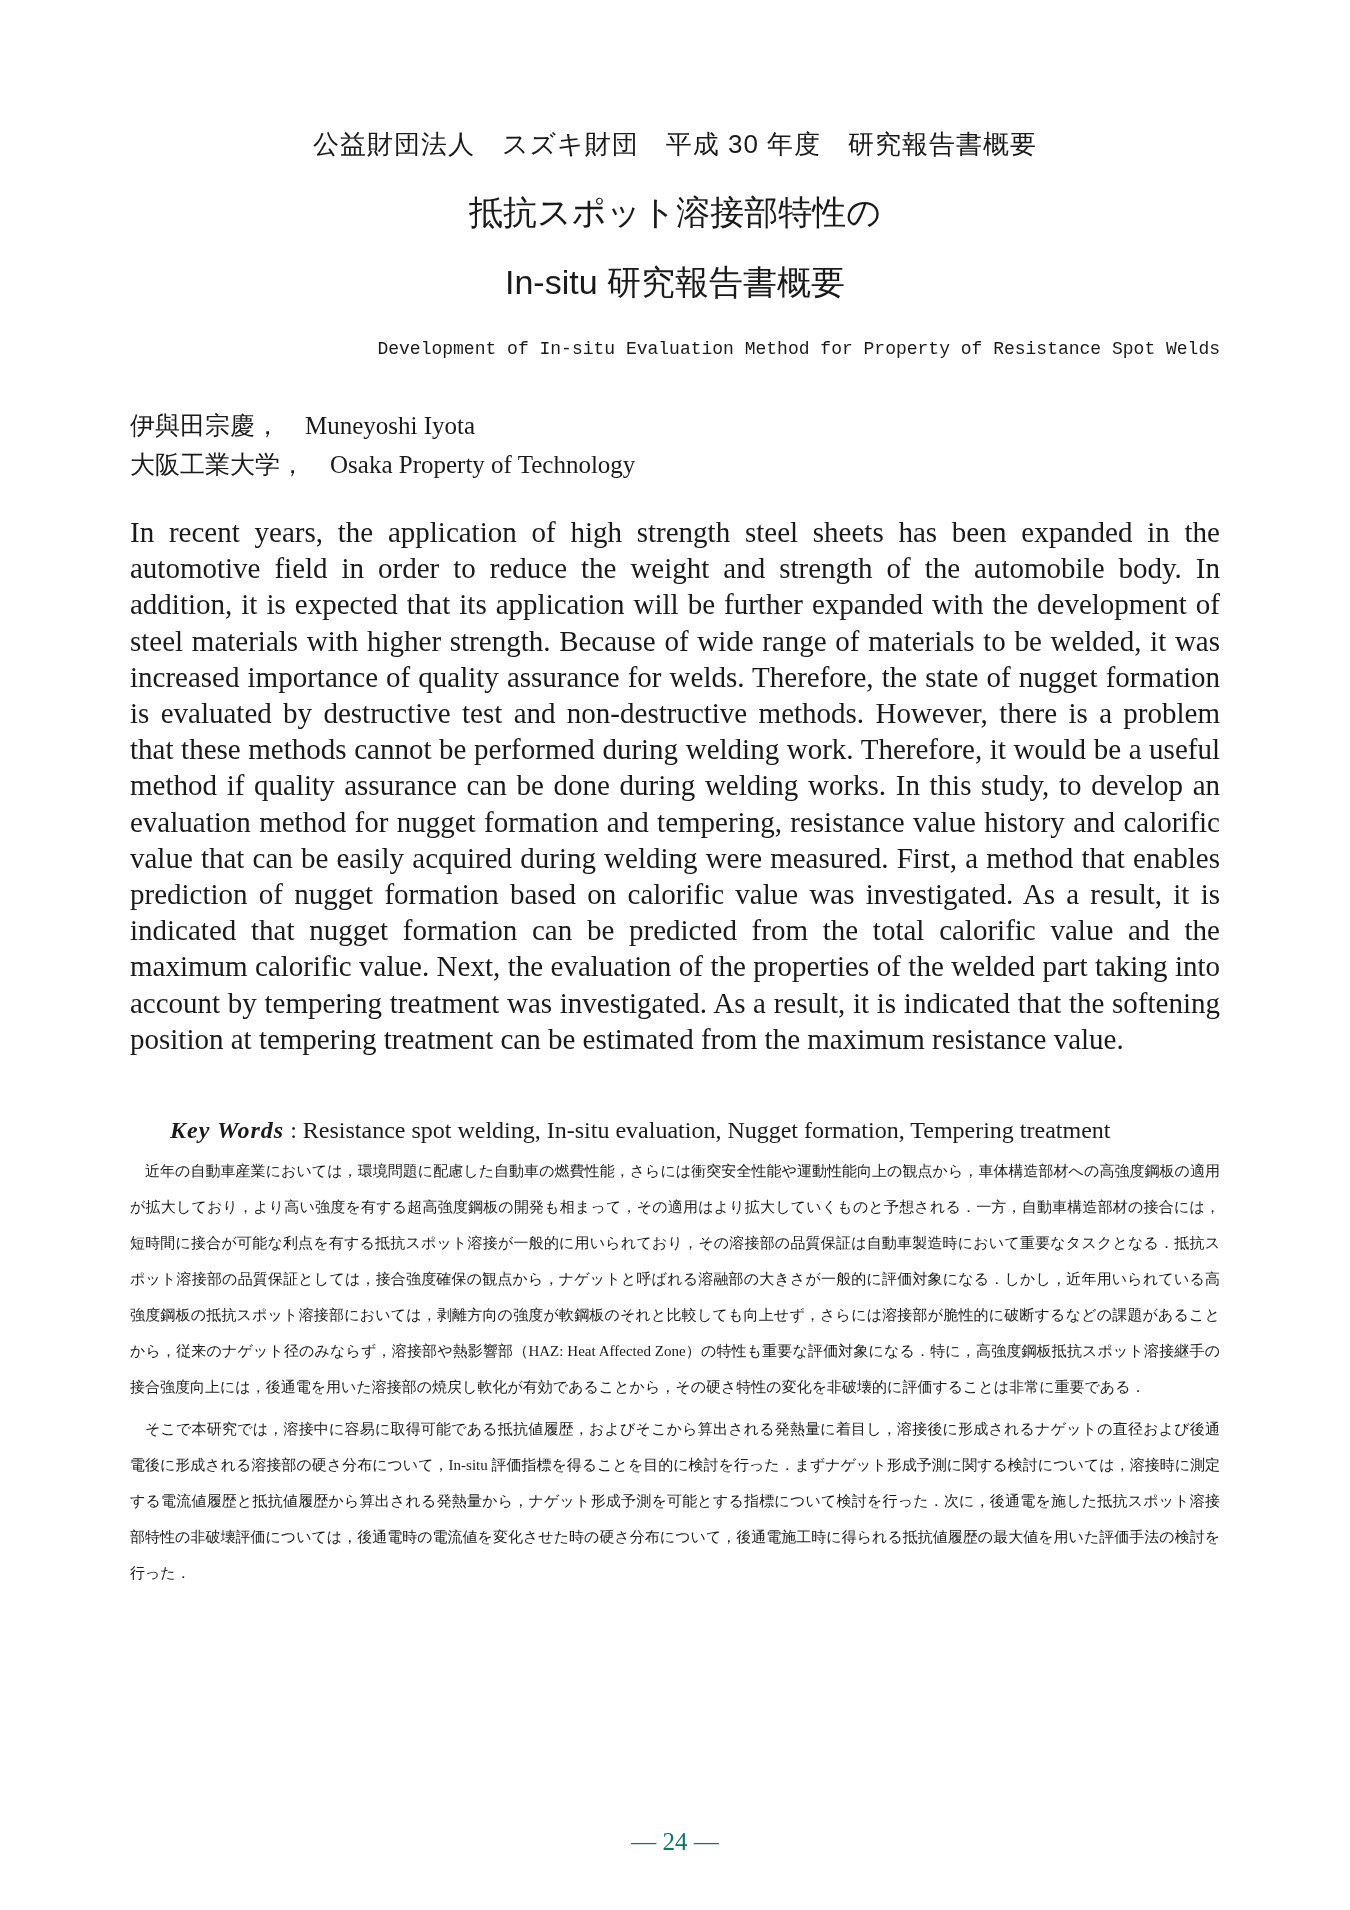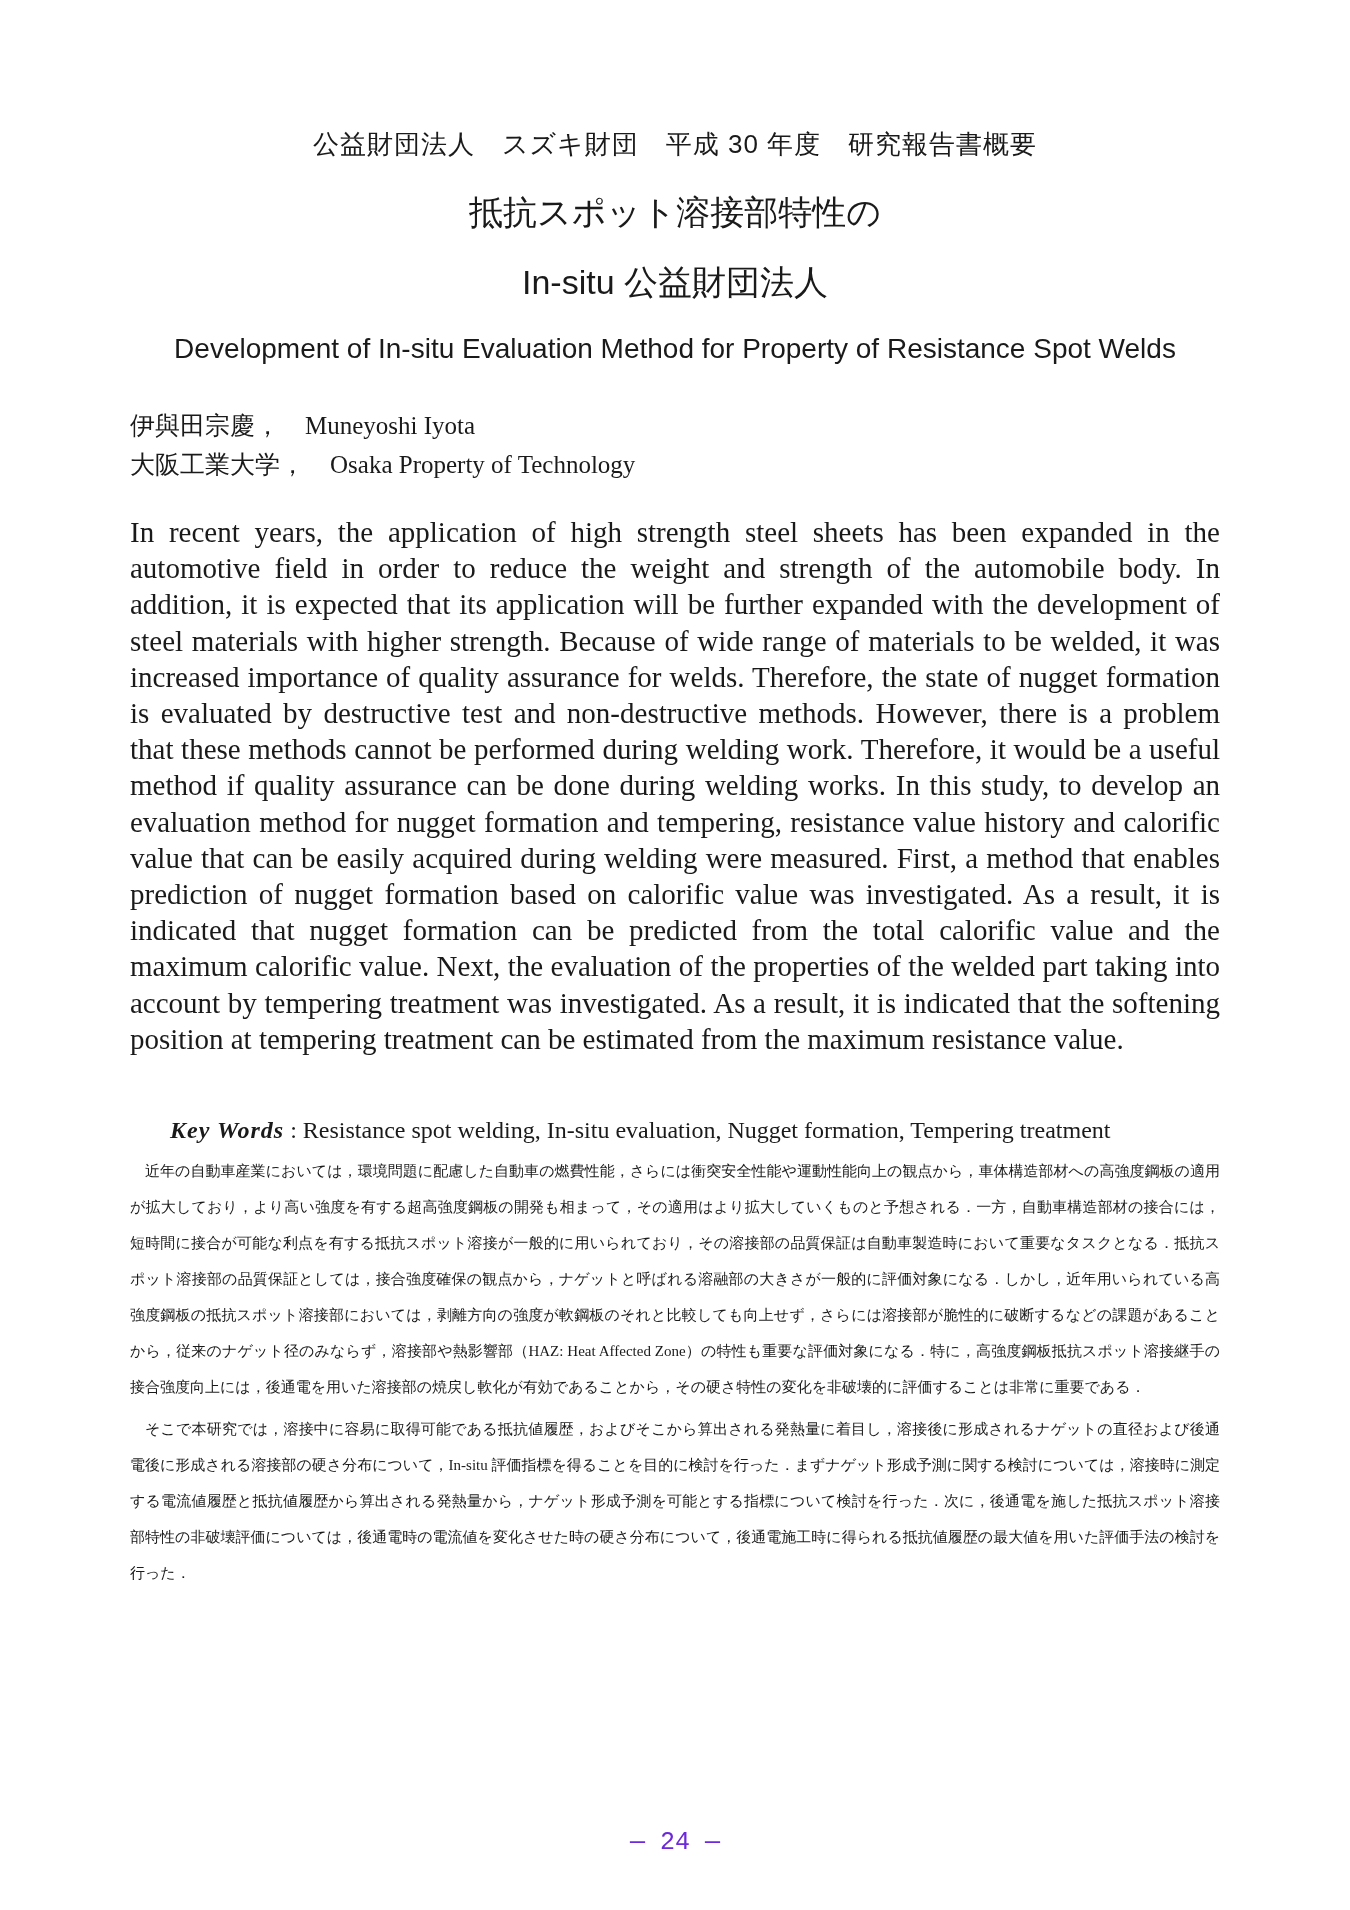--- a/index.html
+++ b/index.html
@@ -33,23 +33,23 @@
     text-align: center;
     font-family: "Liberation Sans", "DejaVu Sans", sans-serif;
     font-weight: 500;
     font-size: 34px;
     line-height: 52px;
   }
   .title-jp.line1 { margin-top: 26px; }
   .title-jp.line2 { margin-top: 18px; }
   .title-en {
     margin-top: 24px;
-    text-align: center;
-    font-family: Liberation Sans, sans-serif;
-    font-size: 28px;
+    text-align: right;
+    font-family: Liberation Mono, monospace;
+    font-size: 18px;
     line-height: 34px;
   }
   .authors {
     margin-top: 40px;
     font-size: 25px;
     line-height: 39px;
     font-family: "Liberation Serif", "DejaVu Serif", serif;
   }
   .abstract {
     margin: 30px 0 0 0;
@@ -88,34 +88,34 @@
     word-break: break-all;
     font-family: "Liberation Serif", "DejaVu Serif", serif;
   }
   .page-footer {
     position: absolute;
     left: 0;
     right: 0;
     top: 1828px;
     text-align: center;
     font-size: 25px;
-    font-family: Liberation Mono, monospace;
-    color: #6d28d9;
+    font-family: Liberation Serif, serif;
+    color: #0f766e;
   }
 </style>
 </head>
 <body>
 
 <div class="page">
 
   <div class="doc-header">公益財団法人　スズキ財団　平成 30 年度　研究報告書概要</div>
 
   <h1 class="title-jp line1">抵抗スポット溶接部特性の</h1>
 
-  <h1 class="title-jp line2">In-situ 公益財団法人</h1>
+  <h1 class="title-jp line2">In-situ 研究報告書概要</h1>
 
   <div class="title-en">Development of In-situ Evaluation Method for Property of Resistance Spot Welds</div>
 
   <div class="authors">
     <div class="author-line">伊與田宗慶，　Muneyoshi Iyota</div>
     <div class="author-line">大阪工業大学，　Osaka Property of Technology</div>
   </div>
 
   <p class="abstract">In recent years, the application of high strength steel sheets has been expanded in the automotive field in order to reduce the weight and strength of the automobile body. In addition, it is expected that its application will be further expanded with the development of steel materials with higher strength. Because of wide range of materials to be welded, it was increased importance of quality assurance for welds. Therefore, the state of nugget formation is evaluated by destructive test and non-destructive methods. However, there is a problem that these methods cannot be performed during welding work. Therefore, it would be a useful method if quality assurance can be done during welding works. In this study, to develop an evaluation method for nugget formation and tempering, resistance value history and calorific value that can be easily acquired during welding were measured. First, a method that enables prediction of nugget formation based on calorific value was investigated. As a result, it is indicated that nugget formation can be predicted from the total calorific value and the maximum calorific value. Next, the evaluation of the properties of the welded part taking into account by tempering treatment was investigated. As a result, it is indicated that the softening position at tempering treatment can be estimated from the maximum resistance value.</p>
 

